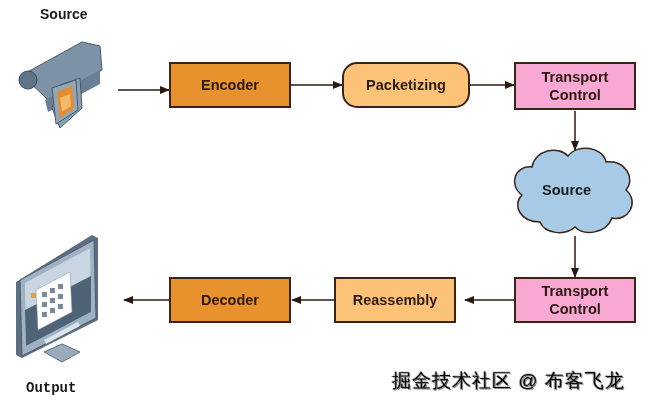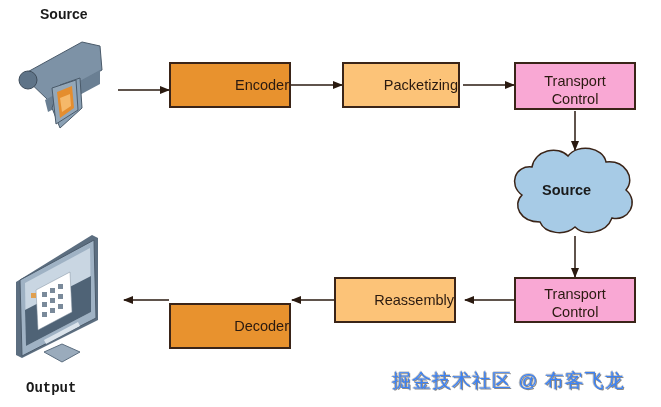--- a/index.html
+++ b/index.html
@@ -1,26 +1,26 @@
 <!DOCTYPE html>
 <html><head>
   <meta charset="utf-8">
   <style>
     html, body { margin: 0; padding: 0; background: #ffffff; }
     body { width: 661px; height: 407px; position: relative; overflow: hidden;
            font-family: "Liberation Sans", sans-serif; }
     .label { position: absolute; font-weight: bold; font-size: 14px; color: #1a1a1a; }
     .box { position: absolute; box-sizing: border-box; border: 2px solid #3a2418;
-           display: flex; align-items: center; justify-content: flex-end; text-align: center;
-           font-weight: normal; font-size: 14.5px; color: #2a1a10; line-height: 18px; }
+           display: flex; align-items: center; justify-content: center; text-align: center;
+           font-weight: bold; font-size: 14.5px; color: #2a1a10; line-height: 18px; }
     .dark { background: #e8922e; }
     .light { background: #fcc378; }
     .red { background: #f9a8d4; }
     svg.layer { position: absolute; left: 0; top: 0; }
-    .wm { position: absolute; left: 392px; top: 368px; font-size: 19px; color: #3b82f6;
+    .wm { position: absolute; left: 392px; top: 368px; font-size: 19px; color: #000000;
           letter-spacing: 1px;
           text-shadow: 1px 1px 0 #8a8a8a, -1px 0 0 #bdbdbd, 0 -1px 0 #cfcfcf; }
   </style>
 </head>
 <body>
 
 <svg class="layer" width="661" height="407">
   <defs>
     <marker id="ah" markerWidth="10" markerHeight="8" refX="9" refY="4" orient="auto" markerUnits="userSpaceOnUse">
       <path d="M0,0 L10,4 L0,8 z" fill="#2a1a10"></path>
@@ -71,34 +71,34 @@
     <path d="M44,352 L62,344 L80,352 L62,362 z" fill="#9aabbc" stroke="#5c6e80"></path>
   </g>
 </svg>
 
 <div class="label" style="left:40px; top:6px;">Source</div>
 <div class="label" style="left:26px; top:380px;font-family:Liberation Mono, monospace;">Output</div>
 
 <div class="box dark" style="left:169px; top:62px; width:122px; height:46px;">
   <span>Encoder</span>
 </div>
-<div class="box light" style="left:342px; top:62px; width:118px; height:46px;">
+<div class="box light" style="left:342px; top:62px; width:128px; height:46px;border-radius:15px;">
   <span>Packetizing</span>
 </div>
 <div class="box red" style="left:514px; top:62px; width:122px; height:48px; flex-direction:column;">
   <span>Transport</span>
   <span>Control</span>
 </div>
 
 <div class="label" style="left:542px; top:182px; font-size:14.5px;">Source</div>
 
 <div class="box red" style="left:514px; top:277px; width:122px; height:46px; flex-direction:column;">
   <span>Transport</span>
   <span>Control</span>
 </div>
 <div class="box light" style="left:334px; top:277px; width:122px; height:46px;">
   <span>Reassembly</span>
 </div>
-<div class="box dark" style="left:169px; top:277px; width:122px; height:46px;margin-top:26px;">
+<div class="box dark" style="left:169px; top:277px; width:122px; height:46px;">
   <span>Decoder</span>
 </div>
 
 <div class="wm">掘金技术社区 @ 布客飞龙</div>
 
 </body></html>

